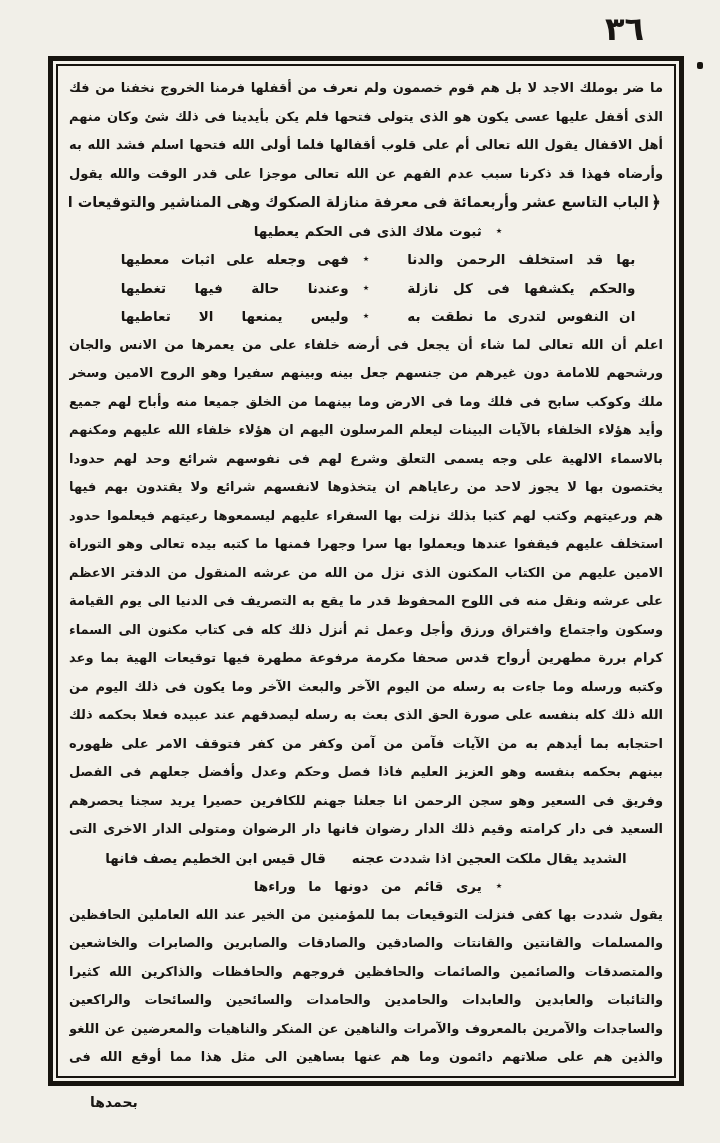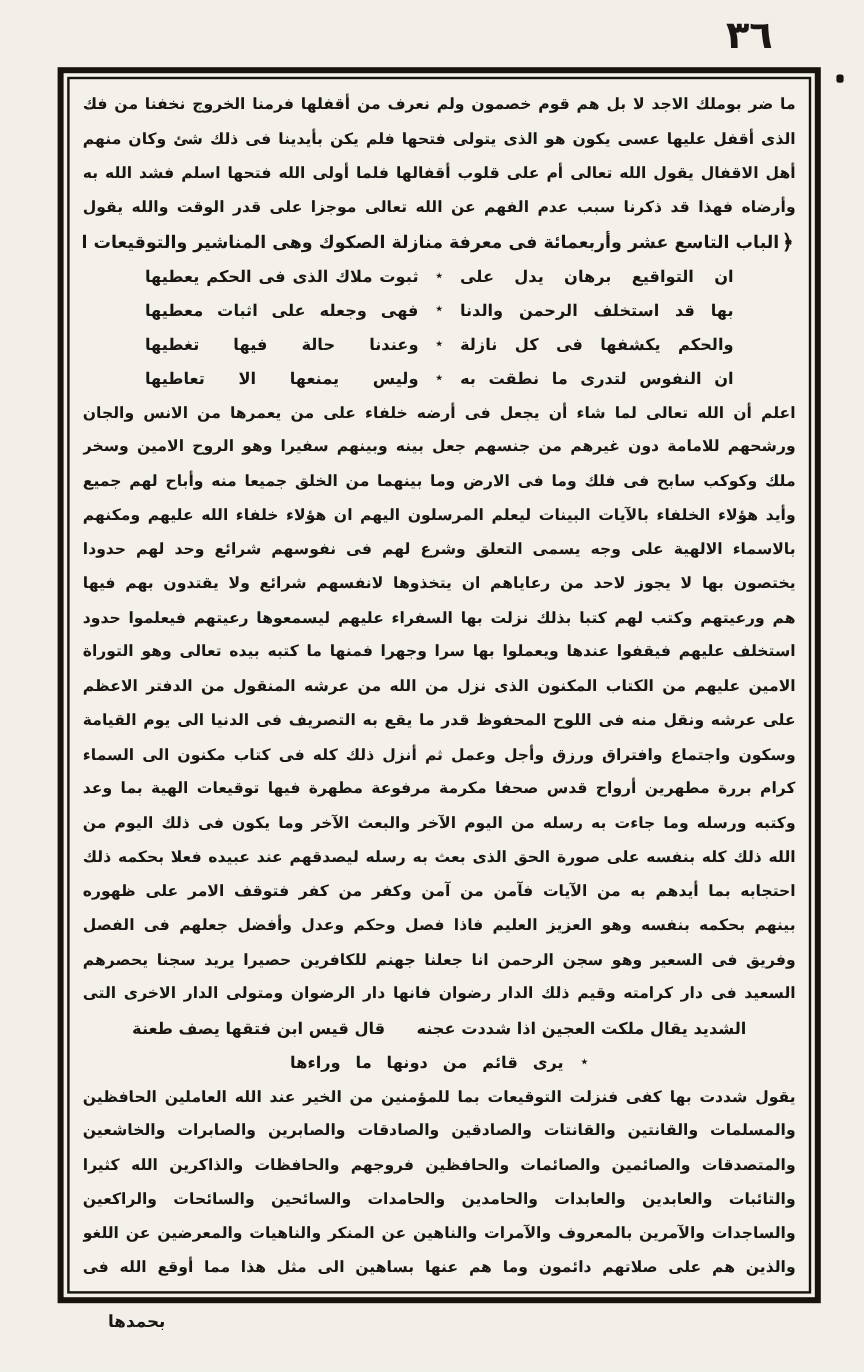--- a/index.html
+++ b/index.html
@@ -40,21 +40,21 @@
   }
   .heading{
     font-size:14.5px;font-weight:800;
     text-align:center;white-space:nowrap;
   }
   .heading .orn{font-size:17px;vertical-align:-1px;padding:0 2px;}
   .verse{
     display:flex;justify-content:center;align-items:baseline;
     gap:14px;font-weight:700;font-size:13.5px;
   }
-  .hemi{width:228px;text-align:justify;text-align-last:justify;overflow:hidden;}
+  .hemi{width:228px;text-align:justify;text-align-last:justify;overflow:hidden;margin-left:24px;}
   .star{font-size:12px;flex:0 0 auto;transform:translateY(-2px);}
   .attrib{display:flex;justify-content:center;gap:26px;font-weight:700;font-size:13.5px;}
   .catchword{
     position:absolute;left:90px;top:1094px;
     font-size:14px;font-weight:bold;direction:rtl;
   }
   .ink-dot{
     position:absolute;right:17px;top:62px;
     width:6px;height:7px;background:#17140f;border-radius:2px;
   }
@@ -71,21 +71,20 @@
     <div class="row tline">ما ضر بوملك الاجد لا بل هم قوم خصمون ولم نعرف من أقفلها فرمنا الخروج نخفنا من فك الختم والطبع فبقينا ننتظر</div>
     <div class="row tline">الذى أقفل عليها عسى يكون هو الذى يتولى فتحها فلم يكن بأيدينا فى ذلك شئ وكان منهم عمر بن الخطاب أعنى من</div>
     <div class="row tline">أهل الاقفال يقول الله تعالى أم على قلوب أقفالها فلما أولى الله فتحها اسلم فشد الله به الاسلام وعضده ورضى الله عنه</div>
     <div class="row tline">وأرضاه فهذا قد ذكرنا سبب عدم الفهم عن الله تعالى موجزا على قدر الوقت والله يقول الحق وهو يهدى السبيل</div>
 
     <div class="row heading">
       <span class="orn">﴿</span><span>الباب التاسع عشر وأربعمائة فى معرفة منازلة الصكوك وهى المناشير والتوقيعات الالهية</span>
     </div>
 
     <div class="row verse">
-      <span class="hemi">ان التواقيع برهان يدل على</span>
       <span class="star">٭</span>
       <span class="hemi">ثبوت ملاك الذى فى الحكم يعطيها</span>
     </div>
     <div class="row verse">
       <span class="hemi">بها قد استخلف الرحمن والدنا</span>
       <span class="star">٭</span>
       <span class="hemi">فهى وجعله على اثبات معطيها</span>
     </div>
     <div class="row verse">
       <span class="hemi">والحكم يكشفها فى كل نازلة</span>
@@ -112,21 +111,21 @@
     <div class="row tline">كرام بررة مطهرين أرواح قدس صحفا مكرمة مرفوعة مطهرة فيها توقيعات الهية بما وعد الله المؤمنين بالله وملائكته</div>
     <div class="row tline">وكتبه ورسله وما جاءت به رسله من اليوم الآخر والبعث الآخر وما يكون فى ذلك اليوم من حكم الله فى خلقه وتولى</div>
     <div class="row tline">الله ذلك كله بنفسه على صورة الحق الذى بعث به رسله ليصدقهم عند عبيده فعلا بحكمه ذلك فيهم كما صدقهم فى حال</div>
     <div class="row tline">احتجابه بما أيدهم به من الآيات فآمن من آمن وكفر من كفر فتوقف الامر على ظهوره لعباده فيتولى الفصل</div>
     <div class="row tline">بينهم بحكمه بنفسه وهو العزيز العليم فاذا فصل وحكم وعدل وأفضل جعلهم فى الفصل فريقين فريق فى الجنة</div>
     <div class="row tline">وفريق فى السعير وهو سجن الرحمن انا جعلنا جهنم للكافرين حصيرا يريد سجنا يحصرهم فيه وينزل الفريق</div>
     <div class="row tline">السعيد فى دار كرامته وقيم ذلك الدار رضوان فانها دار الرضوان ومتولى الدار الاخرى التى هى السجن مالك ومعناه</div>
 
     <div class="row attrib">
       <span>الشديد يقال ملكت العجين اذا شددت عجنه</span>
-      <span>قال قيس ابن فتقها يصف طعنة</span>
+      <span>قال قيس ابن الخطيم يصف فانها</span>
     </div>
 
     <div class="row verse">
       <span class="star">٭</span>
       <span class="hemi">يرى قائم من دونها ما وراءها</span>
     </div>
 
     <div class="row tline">يقول شددت بها كفى فنزلت التوقيعات بما للمؤمنين من الخير عند الله العاملين الحافظين حدود الله من المسلمين</div>
     <div class="row tline">والمسلمات والقانتين والقانتات والصادقين والصادقات والصابرين والصابرات والخاشعين والخاشعات والمتصدقين</div>
     <div class="row tline">والمتصدقات والصائمين والصائمات والحافظين فروجهم والحافظات والذاكرين الله كثيرا والذاكرات والتائبين</div>

